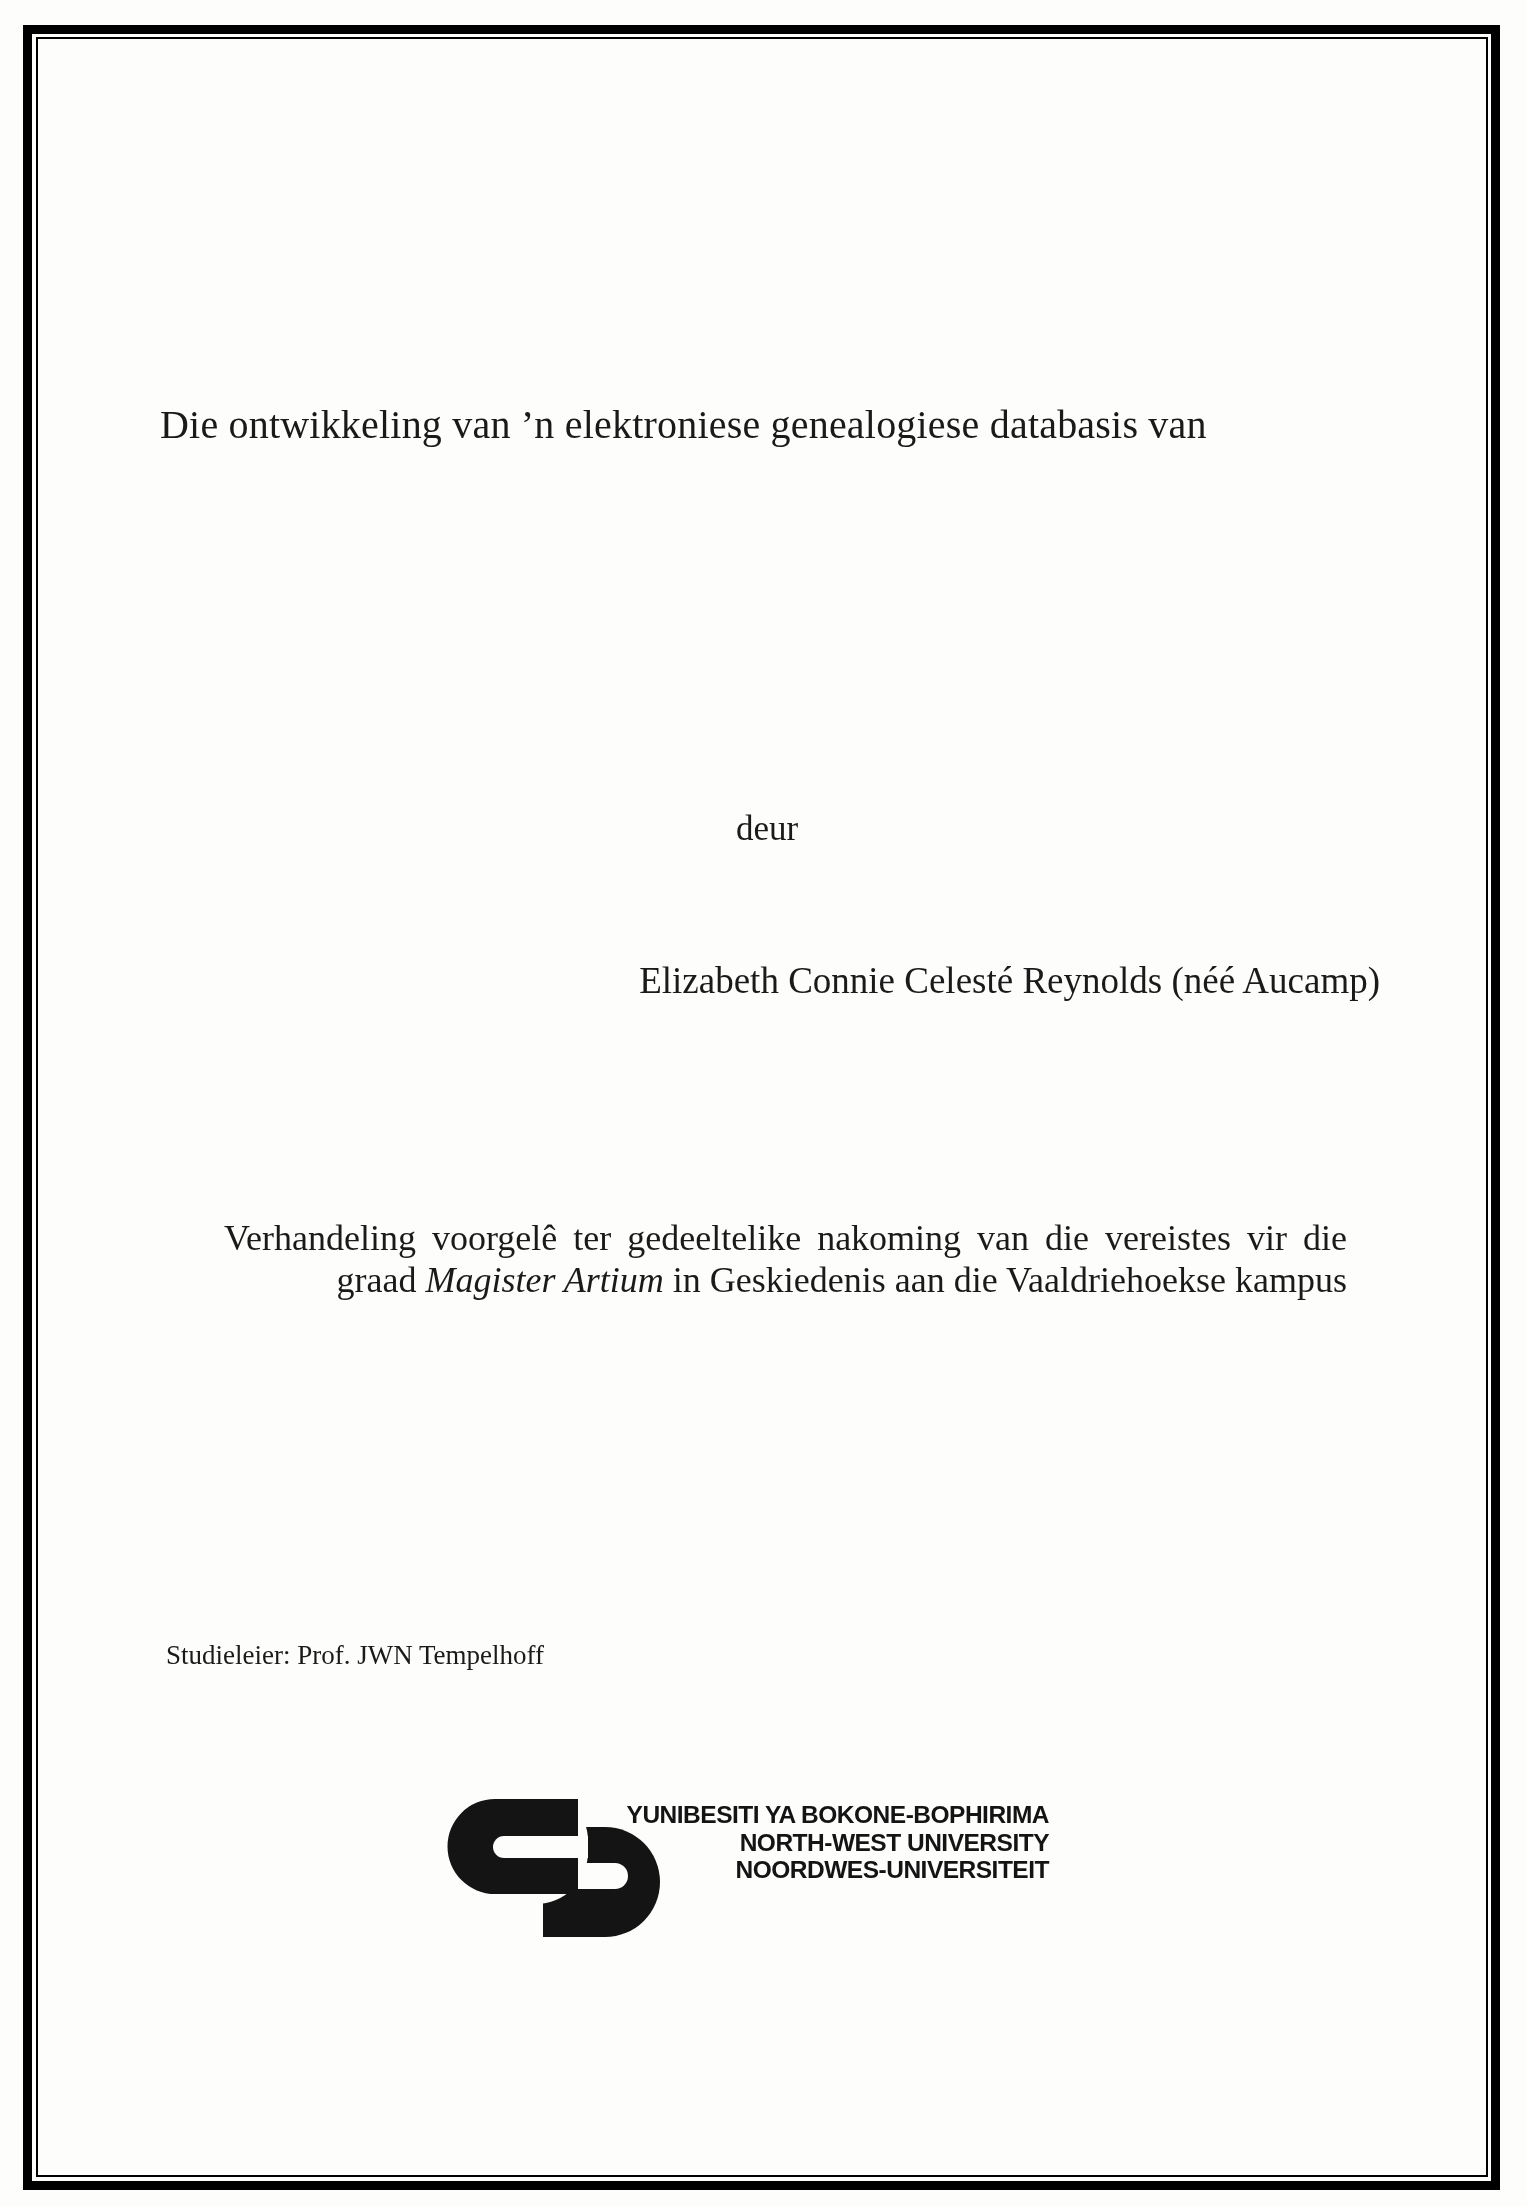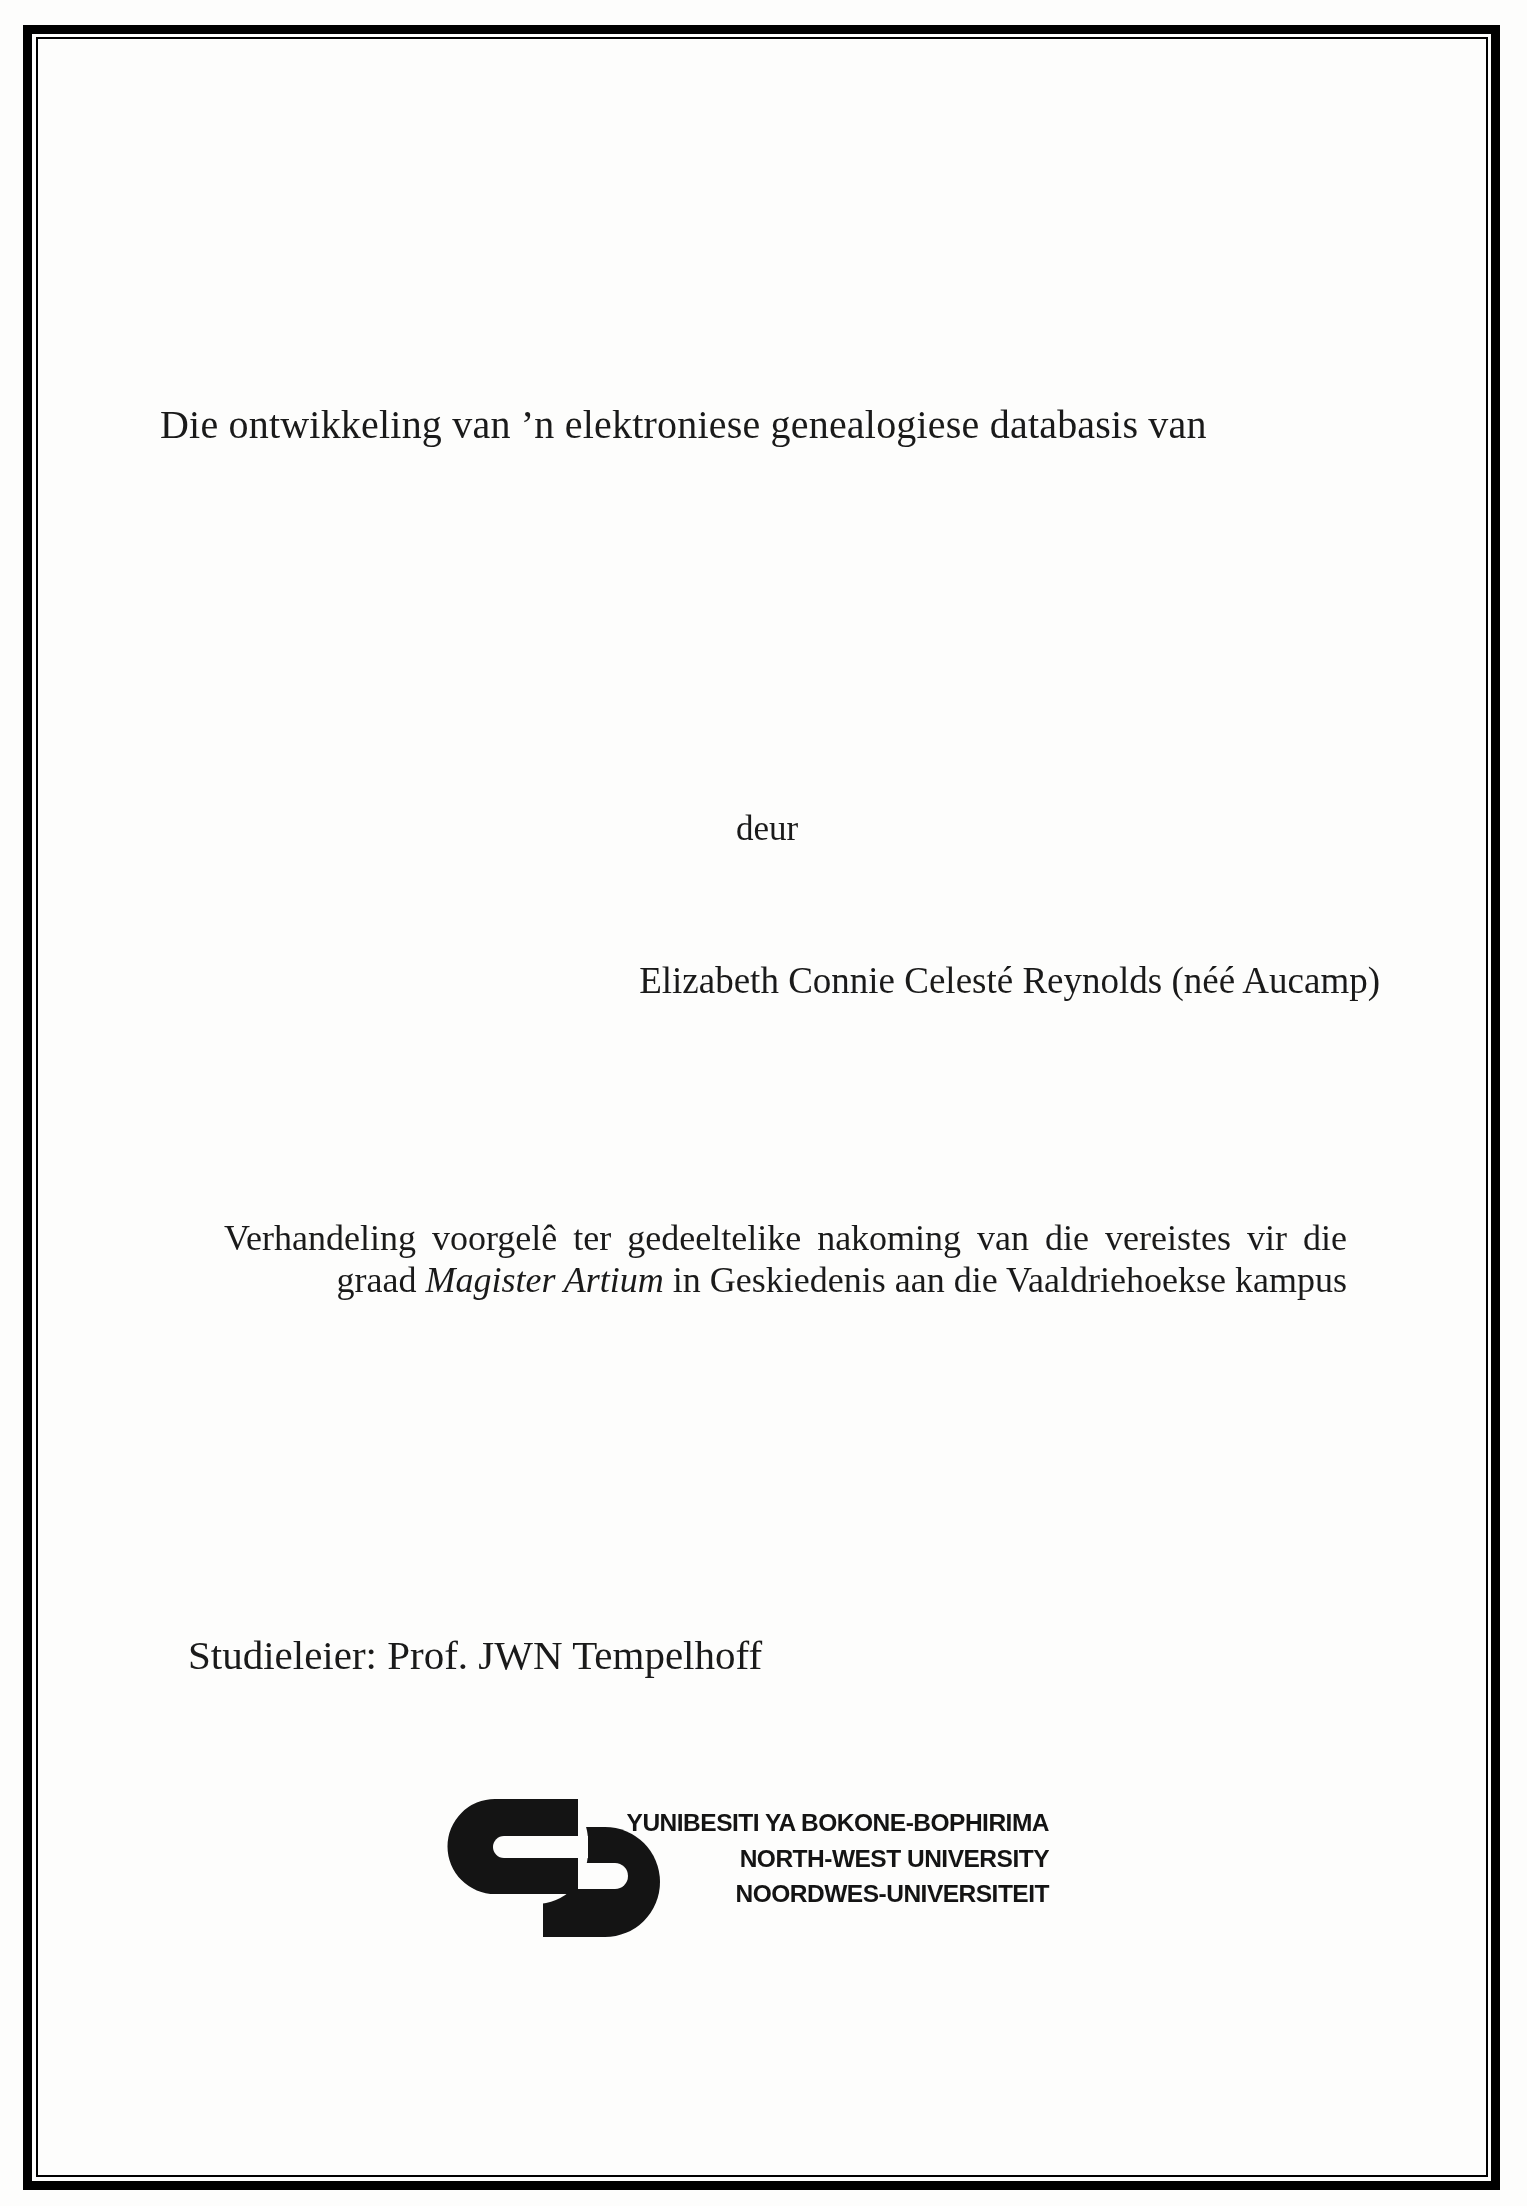--- a/index.html
+++ b/index.html
@@ -38,33 +38,33 @@
     white-space: nowrap;
   }
   .statement {
     position: absolute; left: 182px; top: 1217px; width: 1165px;
     font-size: 36px; line-height: 42px; text-align: left;
   }
   .statement .s-line { white-space: nowrap; text-align: right; }
   .statement .s-line.wide { word-spacing: 7px; }
   .statement i { font-style: italic; }
   .supervisor-block {
-    position: absolute; left: 188px; top: 1634px;
-    font-size: 41px; line-height: 43px; text-align: center;
+    position: absolute; left: 166px; top: 1634px;
+    font-size: 27px; line-height: 43px; text-align: center;
   }
   .logo { position: absolute; left: 0; top: 0; }
   .logo-mark { position: absolute; left: 447px; top: 1799px; }
   .logo-text {
     position: absolute; left: 588px; top: 1801px; width: 461px;
     text-align: right;
     font-family: "Liberation Sans", "DejaVu Sans", sans-serif;
     font-weight: 700; font-size: 24.5px; line-height: 27.6px;
     letter-spacing: -0.5px; color: #141414;
   }
-  .logo-text div { white-space: nowrap; margin-top: 8px; }
+  .logo-text div { white-space: nowrap; }
 </style>
 </head>
 <body>
 
 <div class="page">
 
   <div class="outer-frame"></div>
   <div class="inner-frame"></div>
 
   <h1 class="title-block" style="font-weight:normal; margin:0;">

